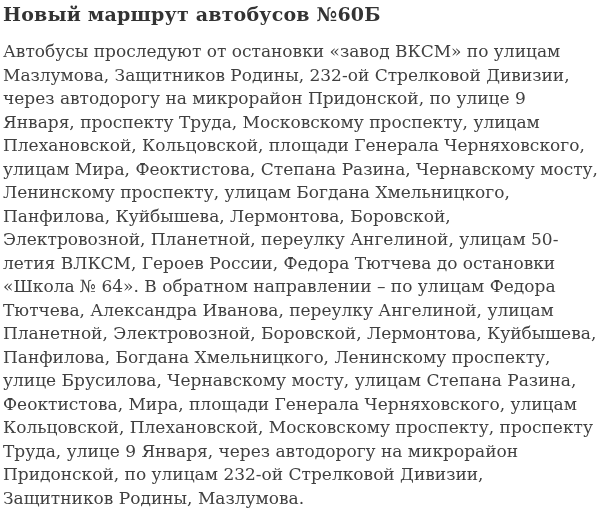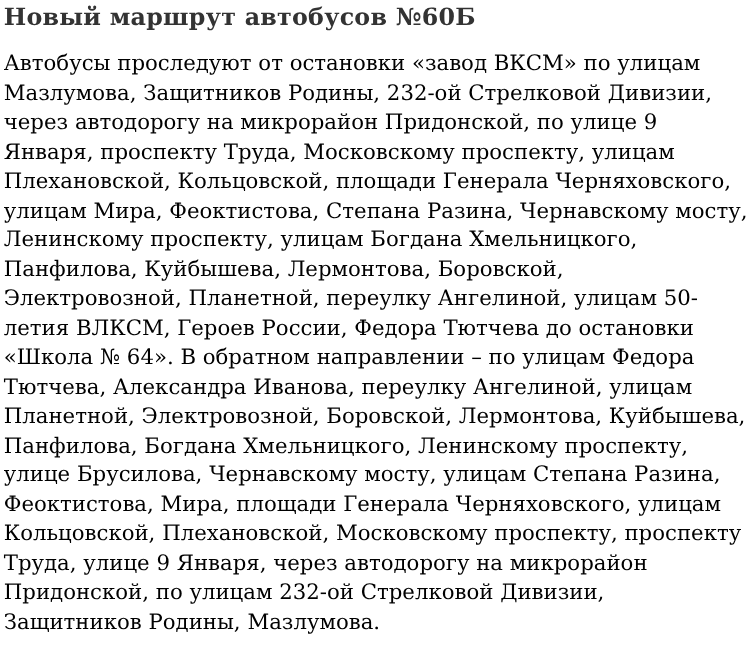--- a/index.html
+++ b/index.html
@@ -24,21 +24,21 @@
     font-size: 19px;
     line-height: 25px;
     font-weight: bold;
     color: #333333;
     letter-spacing: 0.2px;
   }
   .article-body {
     margin: 0;
     font-size: 17px;
     line-height: 23.5px;
-    color: #000000;
+    color: #404040;
     text-align: left;
   }
 </style>
 </head>
 <body>
 
 <div class="article">
   <h1 class="article-title">Новый маршрут автобусов №60Б</h1>
   <p class="article-body">Автобусы проследуют от остановки «завод ВКСМ» по улицам Мазлумова, Защитников Родины, 232-ой Стрелковой Дивизии, через автодорогу на микрорайон Придонской, по улице 9 Января, проспекту Труда, Московскому проспекту, улицам Плехановской, Кольцовской, площади Генерала Черняховского, улицам Мира, Феоктистова, Степана Разина, Чернавскому мосту, Ленинскому проспекту, улицам Богдана Хмельницкого, Панфилова, Куйбышева, Лермонтова, Боровской, Электровозной, Планетной, переулку Ангелиной, улицам 50-летия ВЛКСМ, Героев России, Федора Тютчева до остановки «Школа № 64». В обратном направлении – по улицам Федора Тютчева, Александра Иванова, переулку Ангелиной, улицам Планетной, Электровозной, Боровской, Лермонтова, Куйбышева, Панфилова, Богдана Хмельницкого, Ленинскому проспекту, улице Брусилова, Чернавскому мосту, улицам Степана Разина, Феоктистова, Мира, площади Генерала Черняховского, улицам Кольцовской, Плехановской, Московскому проспекту, проспекту Труда, улице 9 Января, через автодорогу на микрорайон Придонской, по улицам 232-ой Стрелковой Дивизии, Защитников Родины, Мазлумова.</p>
 </div>

